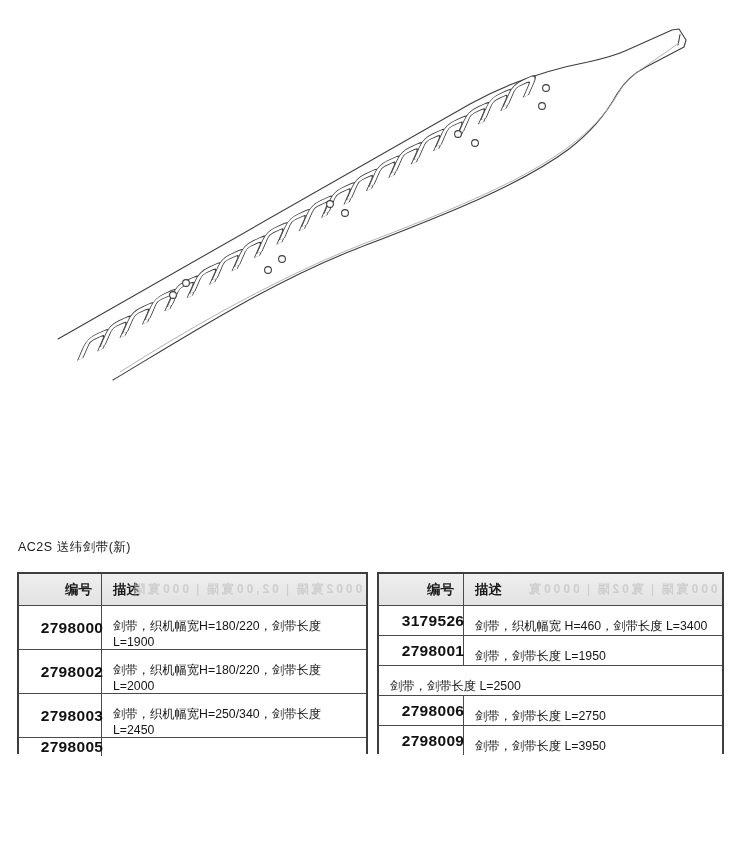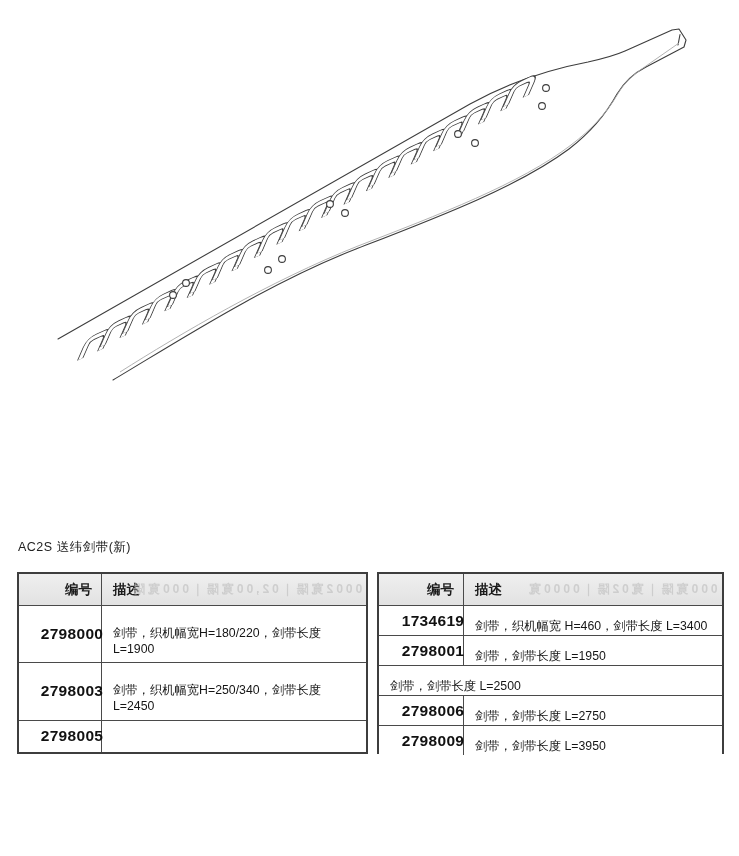--- a/index.html
+++ b/index.html
@@ -140,38 +140,42 @@
     <div class="th-desc">
       <span>描述</span>
       <span class="ghost">0002寬陽｜02,00寬陽｜000寬陽</span>
     </div>
   </div>
   <div class="trow">
     <div class="col-num td-num">2798000</div>
     <div class="td-desc">剑带，织机幅宽H=180/220，剑带长度L=1900</div>
   </div>
   <div class="trow">
+    <div class="col-num td-num">2798002</div>
+    <div class="td-desc">剑带，织机幅宽H=180/220，剑带长度L=2000</div>
+  </div>
+  <div class="trow">
     <div class="col-num td-num">2798003</div>
     <div class="td-desc">剑带，织机幅宽H=250/340，剑带长度L=2450</div>
   </div>
   <div class="trow">
     <div class="col-num td-num">2798005</div>
   </div>
 </div>
 
 <div class="parts-table t-right">
   <div class="thead">
     <div class="col-num th-num">编号</div>
     <div class="th-desc">
       <span>描述</span>
       <span class="ghost">000寬陽｜寬02陽｜0000寬</span>
     </div>
   </div>
   <div class="trow">
-    <div class="col-num td-num">1734619</div>
+    <div class="col-num td-num">3179526</div>
     <div class="td-desc">剑带，织机幅宽 H=460，剑带长度 L=3400</div>
   </div>
   <div class="trow">
     <div class="col-num td-num">2798001</div>
     <div class="td-desc">剑带，剑带长度 L=1950</div>
   </div>
   <div class="trow">
     <div class="td-desc">剑带，剑带长度 L=2500</div>
   </div>
   <div class="trow">

